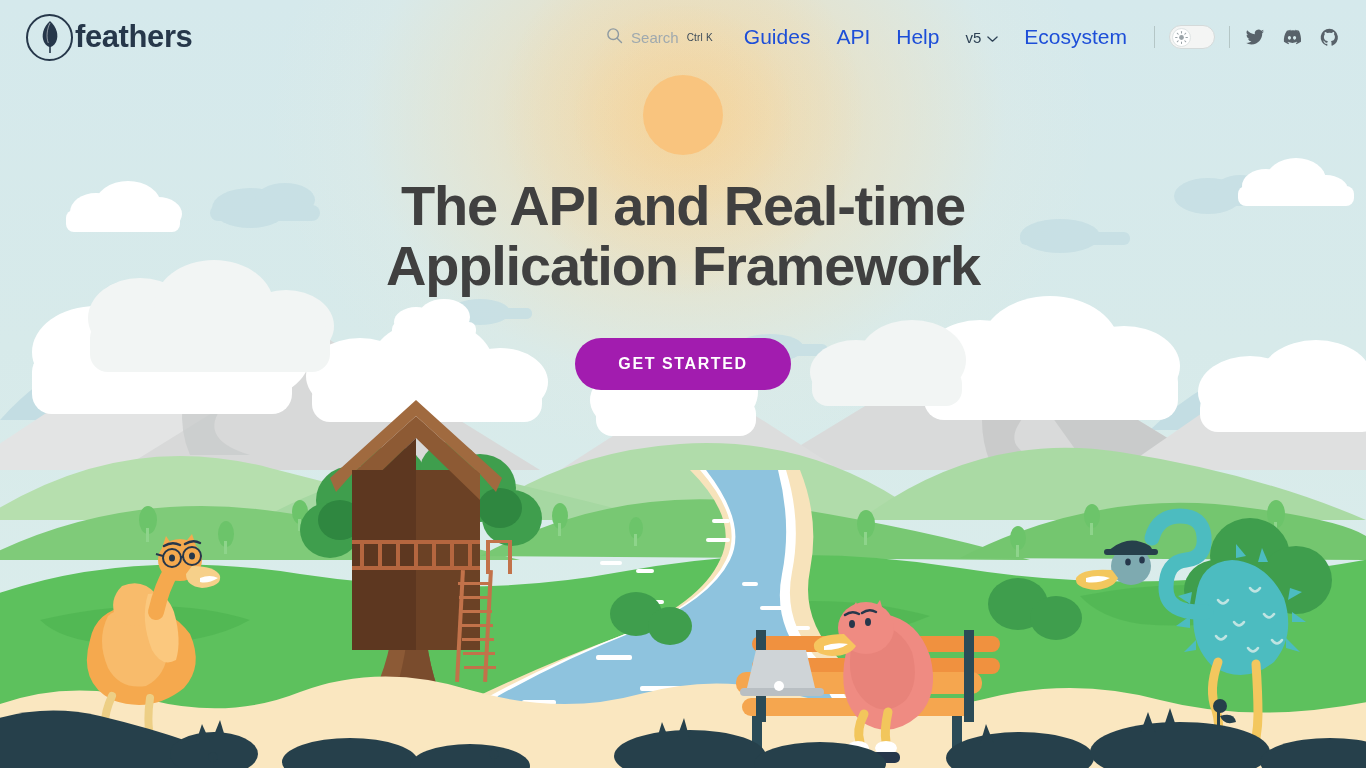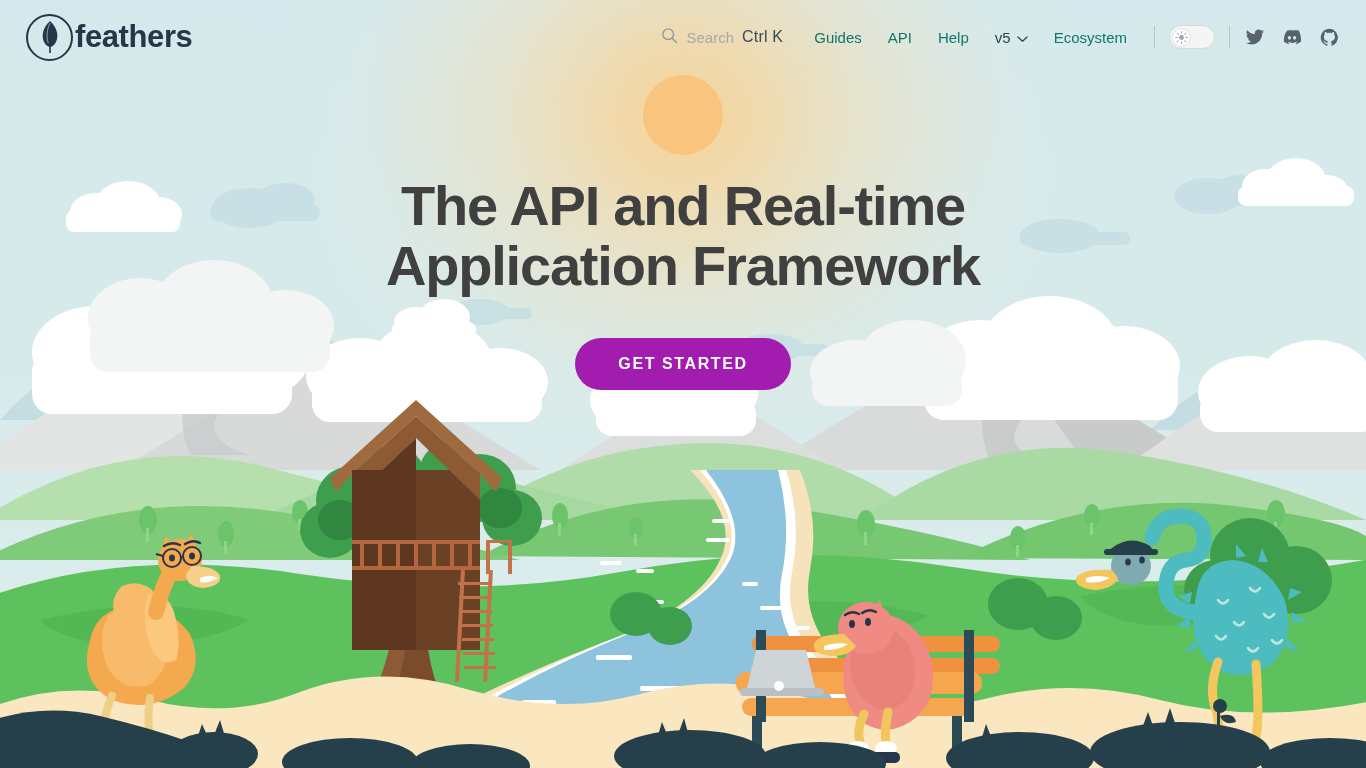--- a/index.html
+++ b/index.html
@@ -51,23 +51,23 @@
     font-size: 31px; font-weight: 700; color: #26374a; letter-spacing: -0.4px;
   }
   nav {
     margin-left: auto; display: flex; align-items: center; gap: 0;
     font-size: 15px; color: #2e4255;
   }
   .search-box {
     display: flex; align-items: center; gap: 8px; cursor: pointer; margin-right: 18px;
   }
   .search-placeholder { color: #9fa9ae; font-size: 15px; }
-  .kbd { color: #3b4a58; font-size: 16px; letter-spacing: .2px; text-align: right; }
+  .kbd { color: #3b4a58; font-size: 10px; letter-spacing: .2px; text-align: right; }
   .nav-link {
-    padding: 0 13px; color: #0f766e; text-decoration: none; font-size: 15px; cursor: pointer;
+    padding: 0 13px; color: #1d4ed8; text-decoration: none; font-size: 21px; cursor: pointer;
     white-space: nowrap;
     text-align: center;
   }
   .nav-ver { display: flex; align-items: flex-start; gap: 6px; padding: 0 13px; cursor: pointer; }
   .divider { width: 1px; height: 22px; background: #b4c6c6; margin: 0 14px; }
   .toggle {
     width: 46px; height: 24px; border-radius: 14px;
     background: #f4f5f4; border: 1px solid #d4dada;
     display: flex; align-items: center; padding: 2px; cursor: pointer;
   }

